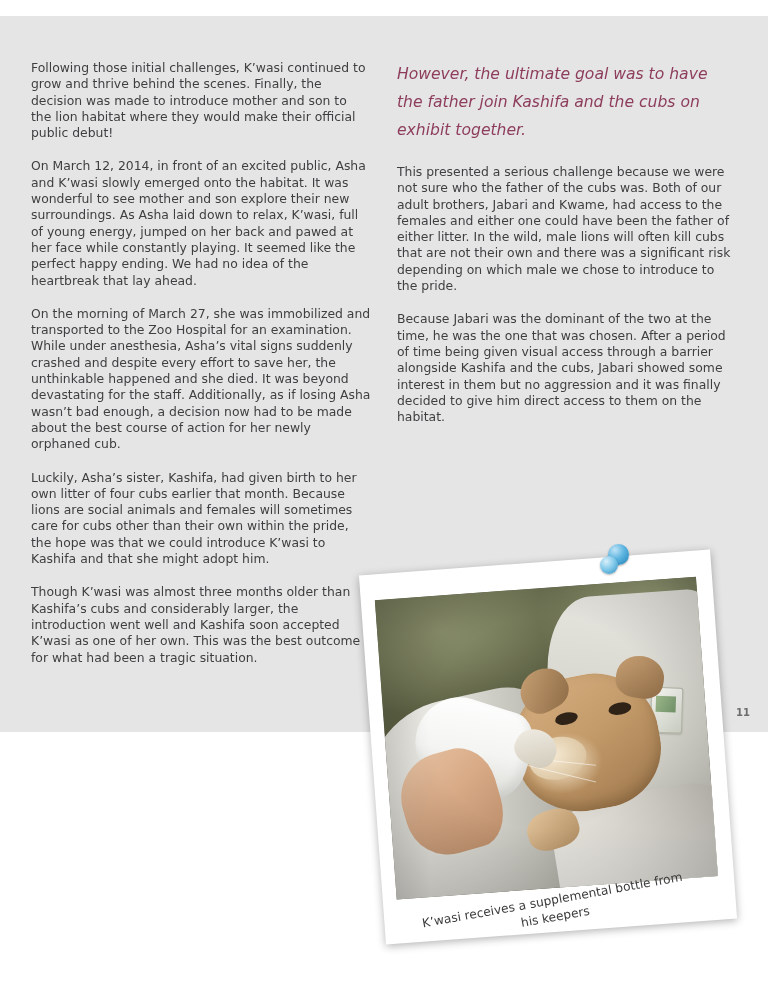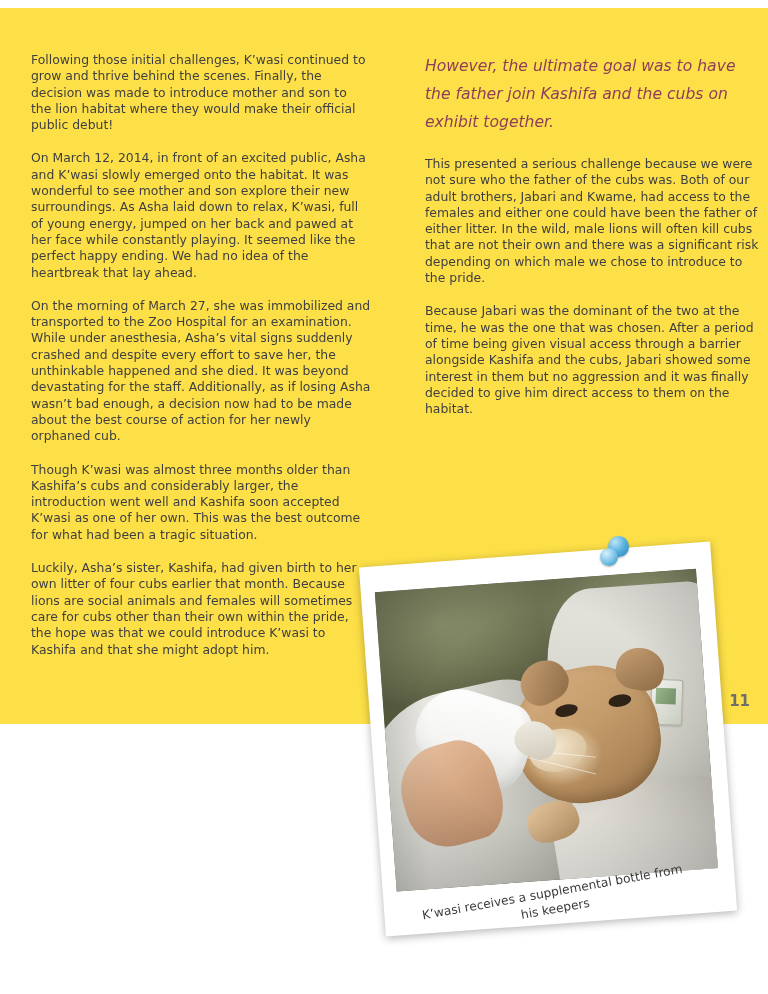--- a/index.html
+++ b/index.html
@@ -10,34 +10,34 @@
   body {
     width: 768px;
     height: 994px;
     font-family: "DejaVu Sans", sans-serif;
     color: #3d3d3d;
     position: relative;
     overflow: hidden;
   }
   .page {
     position: absolute;
-    left: 0; top: 8px;
+    left: 0; top: 16px;
     width: 768px;
     height: 716px;
-    background: #fde047;
+    background: #e5e5e5;
   }
 
   
   .col {
     position: absolute;
     top: 44px;
     width: 340px;
   }
   .col-left  { left: 31px; }
-  .col-right { left: 397px; margin-left: 28px; }
+  .col-right { left: 397px; }
 
   p.body {
     margin: 0 0 17px 0;
     font-size: 12.4px;
     line-height: 16.3px;
     color: #3f3f41;
     text-align: left;
     letter-spacing: 0.0px;
   }
 
@@ -270,36 +270,36 @@
     border-radius: 50%;
     background: radial-gradient(circle at 35% 30%, #d8f0fb 0%, #7fc7e8 48%, #2d8cc0 100%);
     box-shadow: 0 1px 2px rgba(0,0,0,.3);
   }
 
   
   .page-number {
     position: absolute;
     right: 18px;
     bottom: 14px;
-    font-size: 15px;
+    font-size: 10px;
     font-weight: bold;
     color: #6d6d6d;
   }
 </style>
 </head>
 <body>
 
 <div class="page">
 
   <div class="col col-left">
     <p class="body">Following those initial challenges, K’wasi continued to grow and thrive behind the scenes. Finally, the decision was made to introduce mother and son to the lion habitat where they would make their official public debut!</p>
     <p class="body">On March 12, 2014, in front of an excited public, Asha and K’wasi slowly emerged onto the habitat.  It was wonderful to see mother and son explore their new surroundings. As Asha laid down to relax, K’wasi, full of young energy, jumped on her back and pawed at her face while constantly playing.  It seemed like the perfect happy ending.  We had no idea of the heartbreak that lay ahead.</p>
     <p class="body">On the morning of March 27, she was immobilized and transported to the Zoo Hospital for an examination.  While under anesthesia, Asha’s vital signs suddenly crashed and despite every effort to save her, the unthinkable happened and she died.  It was beyond devastating for the staff.  Additionally, as if losing Asha wasn’t bad enough, a decision now had to be made about the best course of action for her newly orphaned cub.</p>
+    <p class="body">Luckily, Asha’s sister, Kashifa, had given birth to her own litter of four cubs earlier that month.  Because lions are social animals and females will sometimes care for cubs other than their own within the pride, the hope was that we could introduce K’wasi to Kashifa and that she might adopt him.</p>
     <p class="body">Though K’wasi was almost three months older than Kashifa’s cubs and considerably larger, the introduction went well and Kashifa soon accepted K’wasi as one of her own.  This was the best outcome for what had been a tragic situation.</p>
-    <p class="body">Luckily, Asha’s sister, Kashifa, had given birth to her own litter of four cubs earlier that month.  Because lions are social animals and females will sometimes care for cubs other than their own within the pride, the hope was that we could introduce K’wasi to Kashifa and that she might adopt him.</p>
   </div>
 
   <div class="col col-right">
     <p class="pullquote">However, the ultimate goal was to have the father join Kashifa and the cubs on exhibit together.</p>
     <p class="body">This presented a serious challenge because we were not sure who the father of the cubs was.  Both of our adult brothers, Jabari and Kwame, had access to the females and either one could have been the father of either litter.  In the wild, male lions will often kill cubs that are not their own and there was a significant risk depending on which male we chose to introduce to the pride.</p>
     <p class="body">Because Jabari was the dominant of the two at the time, he was the one that was chosen.  After a period of time being given visual access through a barrier alongside Kashifa and the cubs, Jabari showed some interest in them but no aggression and it was finally decided to give him direct access to them on the habitat.</p>
   </div>
 
   <div class="photo-wrap">
     <div class="polaroid">

